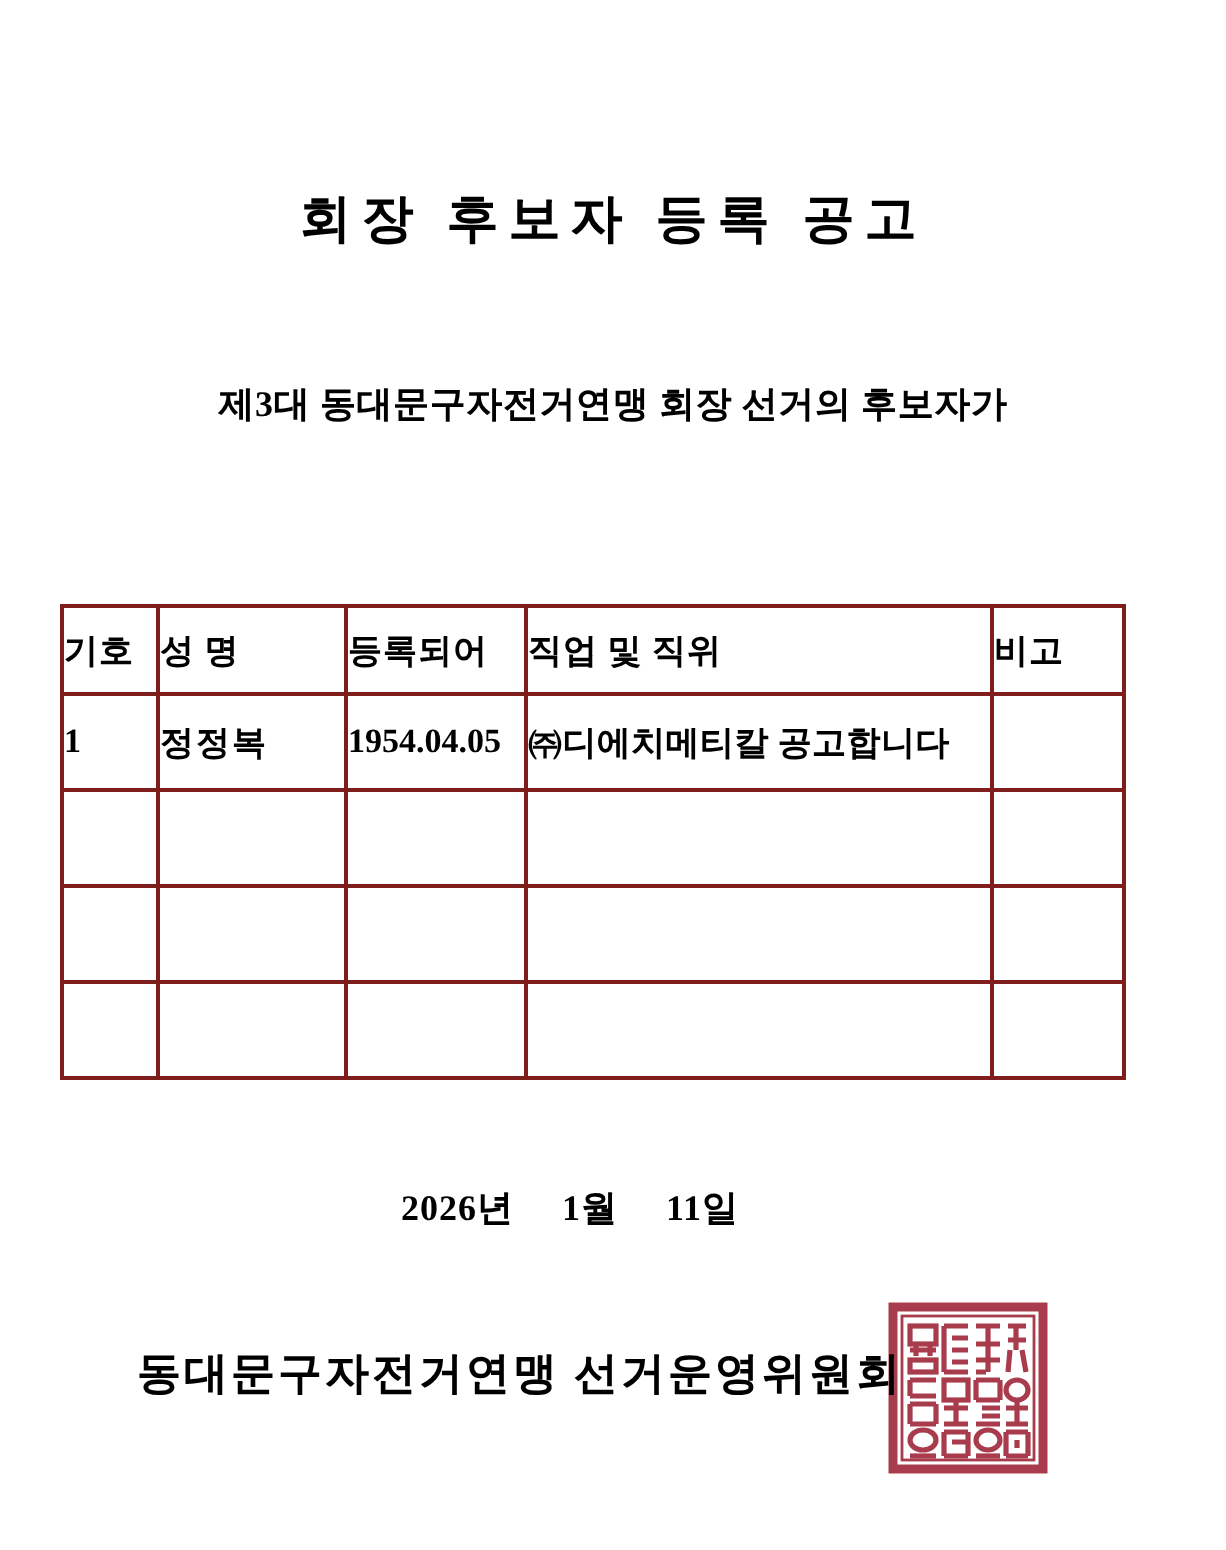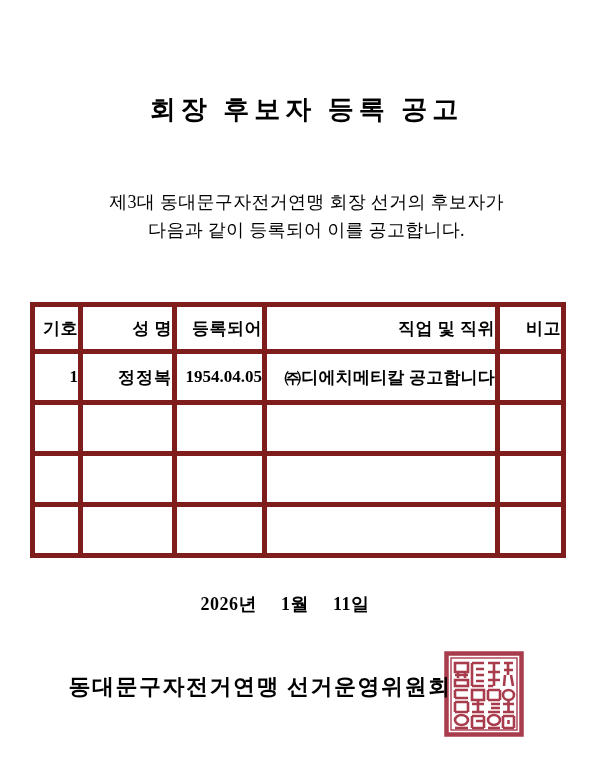--- a/index.html
+++ b/index.html
@@ -41,44 +41,44 @@
   }
 
   
   .intro {
     position: absolute;
     left: 0;
     top: 188px;
     width: 613px;
     text-align: center;
     font-size: 18px;
-    font-weight: normal;
+    font-weight: bold;
     line-height: 28px;
     letter-spacing: 0.3px;
   }
   .intro-line {
     display: block;
     white-space: nowrap;
   }
 
   
   .candidate-table {
     position: absolute;
     left: 30px;
     top: 302px;
     width: 531px;
     border-collapse: collapse;
     table-layout: fixed;
     background: #ffffff;
   }
   .candidate-table td,
   .candidate-table th {
-    border: 5px solid #7f1d1d;
+    border: 2px solid #7f1d1d;
     padding: 0;
-    text-align: right;
+    text-align: left;
     vertical-align: middle;
     font-weight: bold;
     font-size: 17px;
     color: #000000;
   }
   .candidate-table thead th {
     height: 42px;
     font-size: 17px;
     letter-spacing: 0.5px;
   }
@@ -149,21 +149,20 @@
 </style>
 </head>
 <body>
 
 <div class="page">
 
   <div class="doc-title">회장 후보자 등록 공고</div>
 
   <div class="intro">
     <span class="intro-line">제3대 동대문구자전거연맹 회장 선거의 후보자가</span>
-    <span class="intro-line">다음과 같이 등록되어 이를 공고합니다.</span>
   </div>
 
   <table class="candidate-table">
     <colgroup>
       <col class="col-no">
       <col class="col-name">
       <col class="col-birth">
       <col class="col-job">
       <col class="col-note">
     </colgroup>

